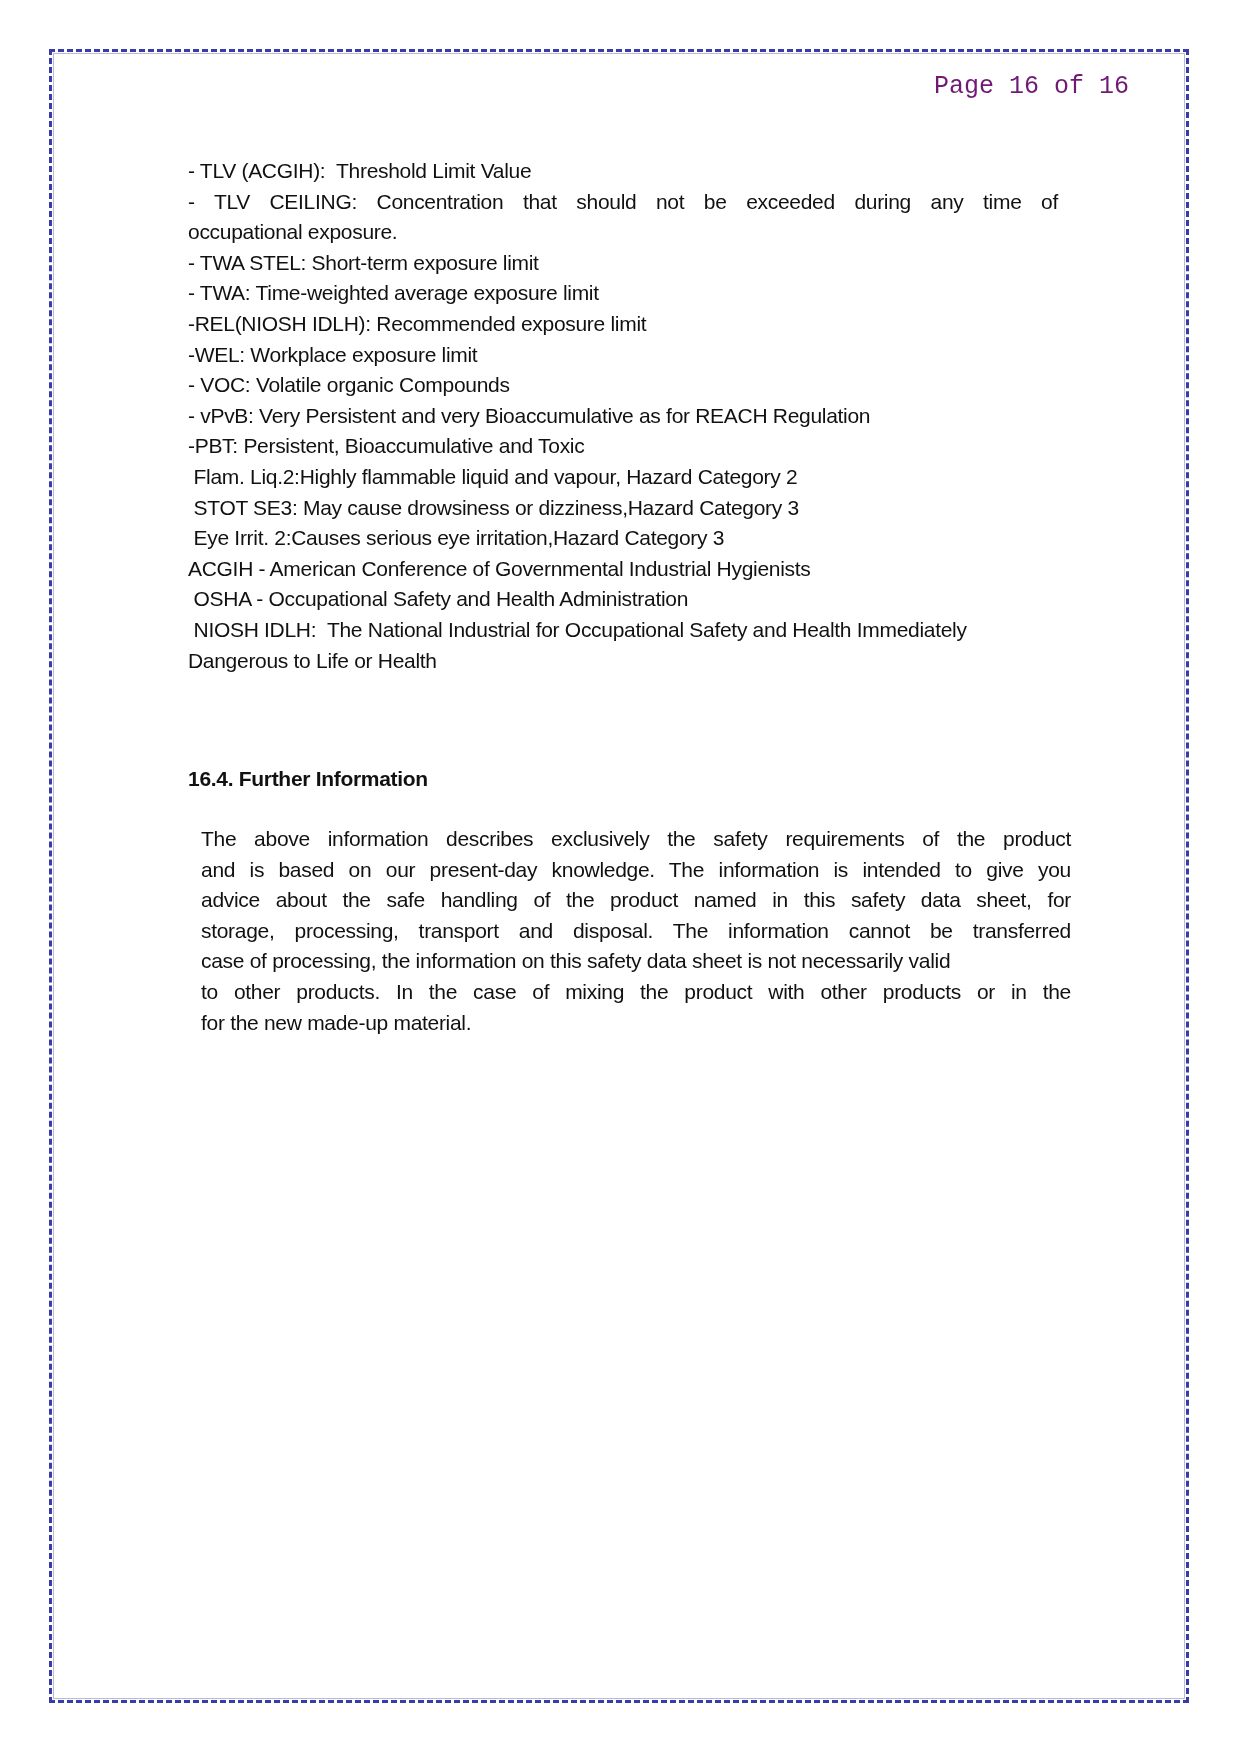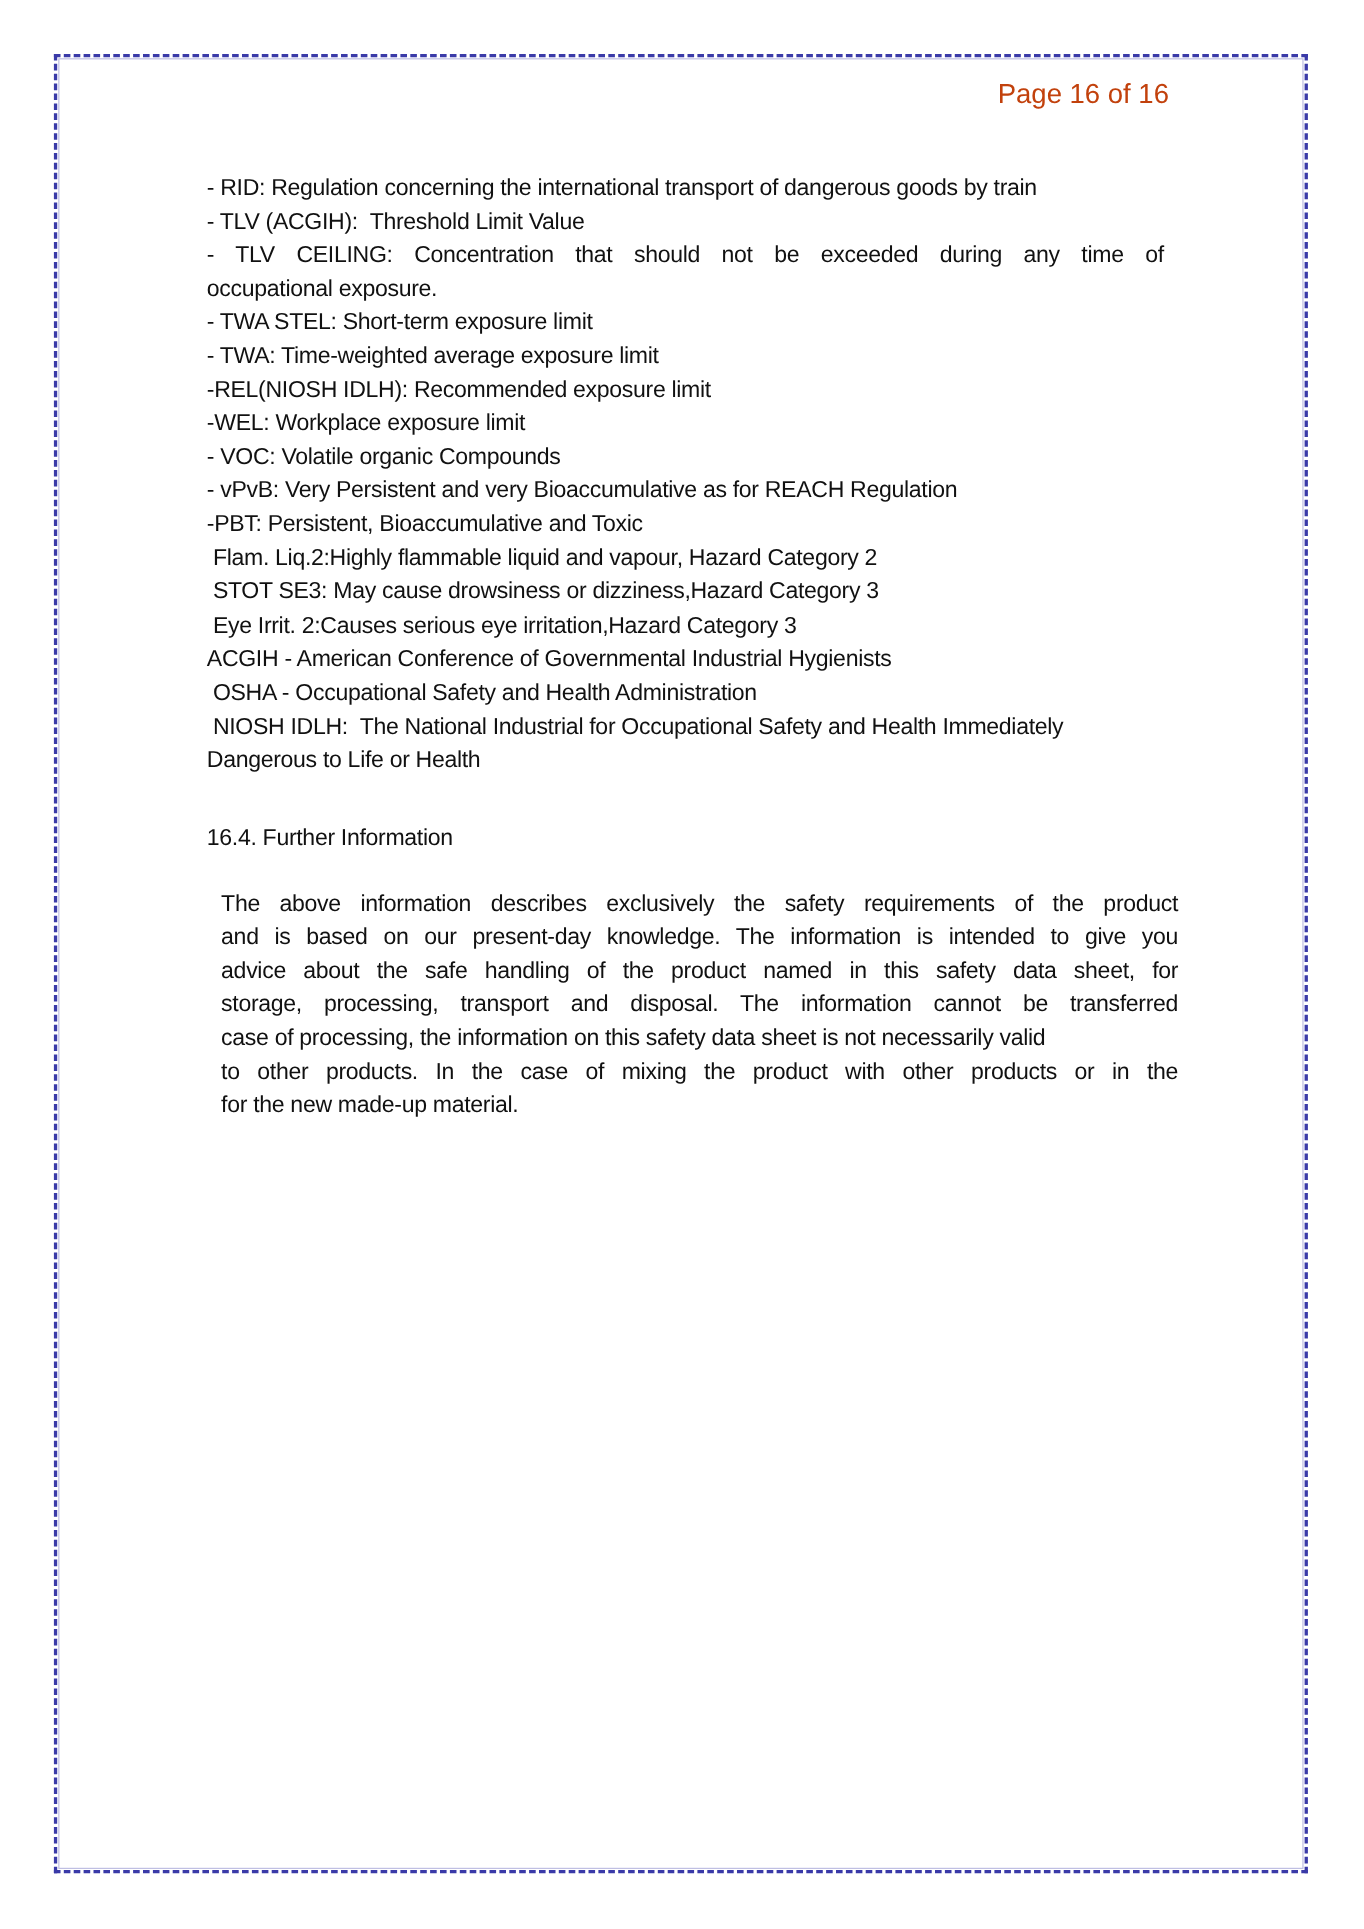--- a/index.html
+++ b/index.html
@@ -19,65 +19,64 @@
       top: 49px;
       width: 1134px;
       height: 1648px;
       border: 3px dashed #3a3aa8;
       outline: 1px solid #b8b8e0;
       outline-offset: -5px;
     }
     .page-number {
       position: absolute;
       top: 72px;
-      left: 907px;
-      font-family: Liberation Sans, sans-serif;
+      left: 934px;
+      font-family: Liberation Mono, monospace;
       font-size: 25px;
-      color: #c2410c;
+      color: #701a75;
     }
     .content {
       position: absolute;
       left: 188px;
       top: 156px;
       width: 870px;
       font-family: "Liberation Sans", sans-serif;
       font-size: 21px;
       color: #111;
       letter-spacing: -0.3px;
     }
     .line {
       line-height: 30.6px;
       white-space: pre-wrap;
     }
     .justify-last {
       text-align: justify;
       text-align-last: justify;
     }
     .heading {
-      margin-top: 40px;
-      font-weight: normal;
+      margin-top: 88px;
+      font-weight: bold;
       line-height: 30px;
     }
     .para {
       margin-top: 30px;
       line-height: 30.6px;
       width: 870px;
       margin-left: 13px;
     }
   </style>
 </head>
 <body>
 
 <div class="page-border"></div>
 
 <div class="page-number">Page 16 of 16</div>
 
 <div class="content">
   <div>
-    <div class="line">- RID: Regulation concerning the international transport of dangerous goods by train</div>
     <div class="line">- TLV (ACGIH):  Threshold Limit Value</div>
     <div class="line justify-last">- TLV CEILING: Concentration that should not be exceeded during any time of</div>
     <div class="line">occupational exposure.</div>
     <div class="line">- TWA STEL: Short-term exposure limit</div>
     <div class="line">- TWA: Time-weighted average exposure limit</div>
     <div class="line">-REL(NIOSH IDLH): Recommended exposure limit</div>
     <div class="line">-WEL: Workplace exposure limit</div>
     <div class="line">- VOC: Volatile organic Compounds</div>
     <div class="line">- vPvB: Very Persistent and very Bioaccumulative as for REACH Regulation</div>
     <div class="line">-PBT: Persistent, Bioaccumulative and Toxic</div>

